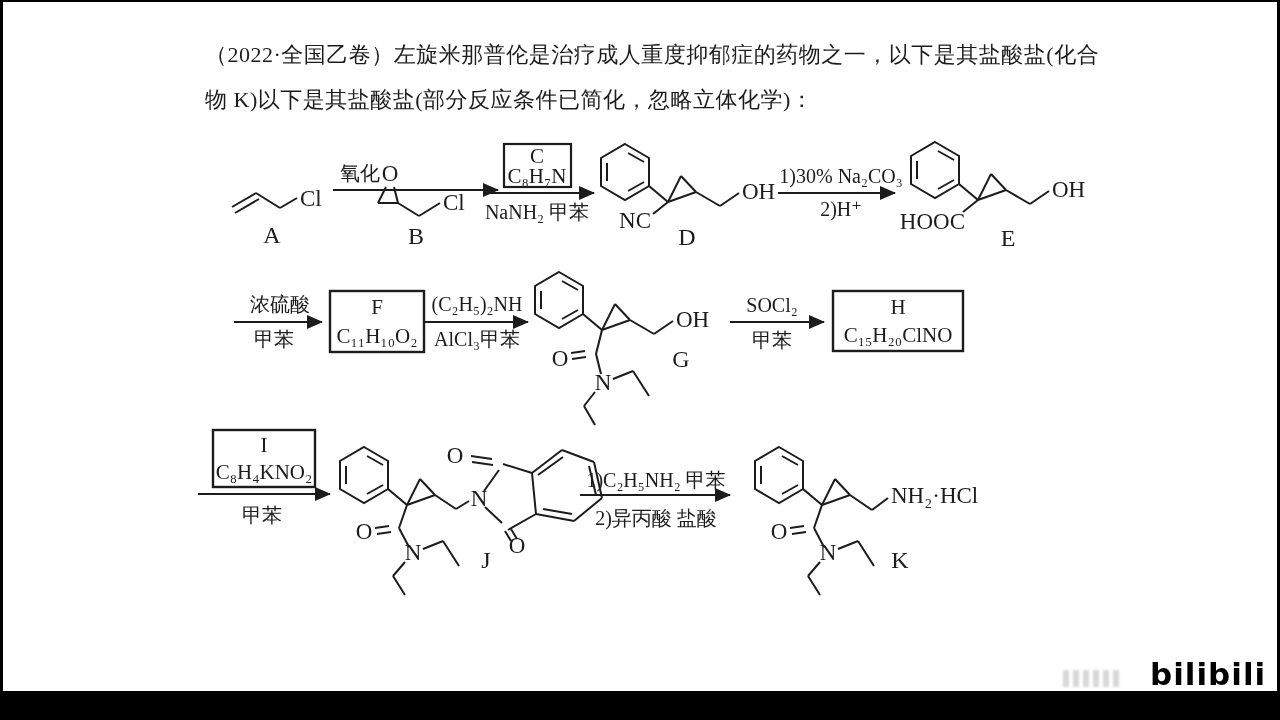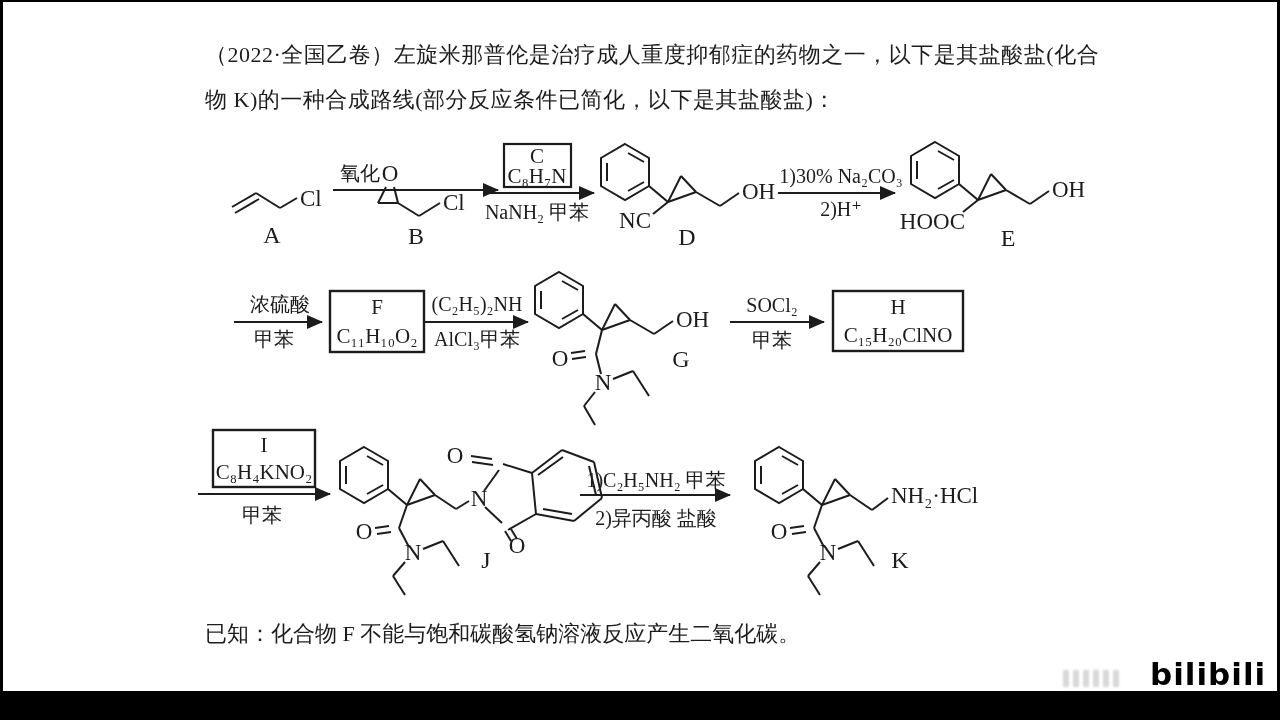--- a/index.html
+++ b/index.html
@@ -26,22 +26,21 @@
   .boxtxt{font-size:21px;}
   .atom{font-size:23px;}
   .clabel{font-size:24px;}
 </style>
 </head>
 <body>
 
 <div class="stage">
 
   <div id="title1" class="titleline">（2022·全国乙卷）左旋米那普伦是治疗成人重度抑郁症的药物之一，以下是其盐酸盐(化合</div>
-  <div id="title2" class="titleline">物 K)的一种合成路线(部分反应条件已简化，以下是其盐酸盐)：</div>
-  <div class="known">已知：化合物 F 不能与饱和碳酸氢钠溶液反应产生二氧化碳。</div>
+  <div id="title2" class="titleline">物 K)以下是其盐酸盐(部分反应条件已简化，忽略立体化学)：</div>
 
   <svg class="scheme-svg" width="1280" height="720" viewBox="0 0 1280 720">
     <defs>
       <marker id="ah" markerUnits="userSpaceOnUse" markerWidth="16" markerHeight="14" refX="15" refY="7" orient="auto">
         <path d="M0,0 L16,7 L0,14 Z" fill="#1c1c1c"></path>
       </marker>
       <g id="phenyl" fill="none" stroke="#1c1c1c" stroke-width="2">
         <polygon points="0,-28 24,-14 24,14 0,28 -24,14 -24,-14"></polygon>
         <line x1="3" y1="-19" x2="19" y2="-10"></line>
         <line x1="19" y1="10" x2="3" y2="19"></line>

